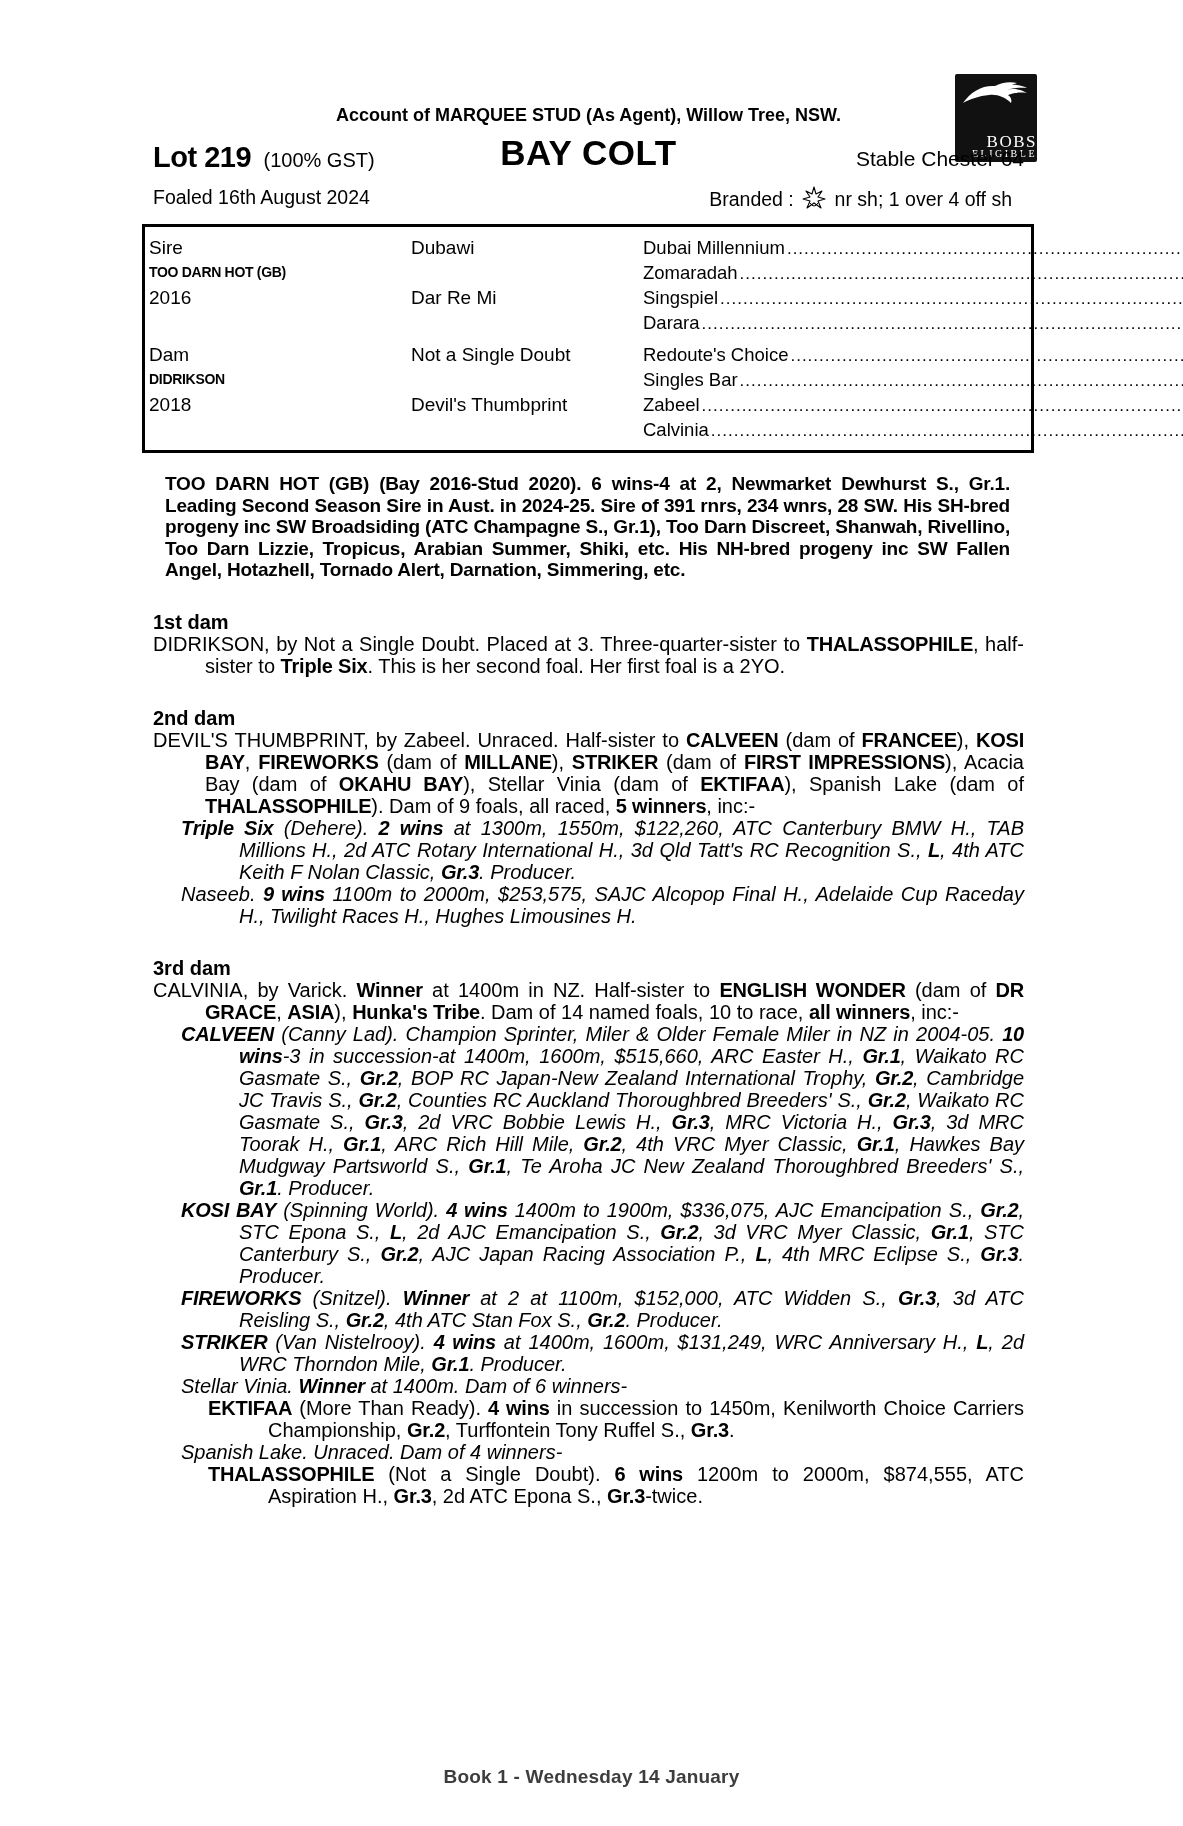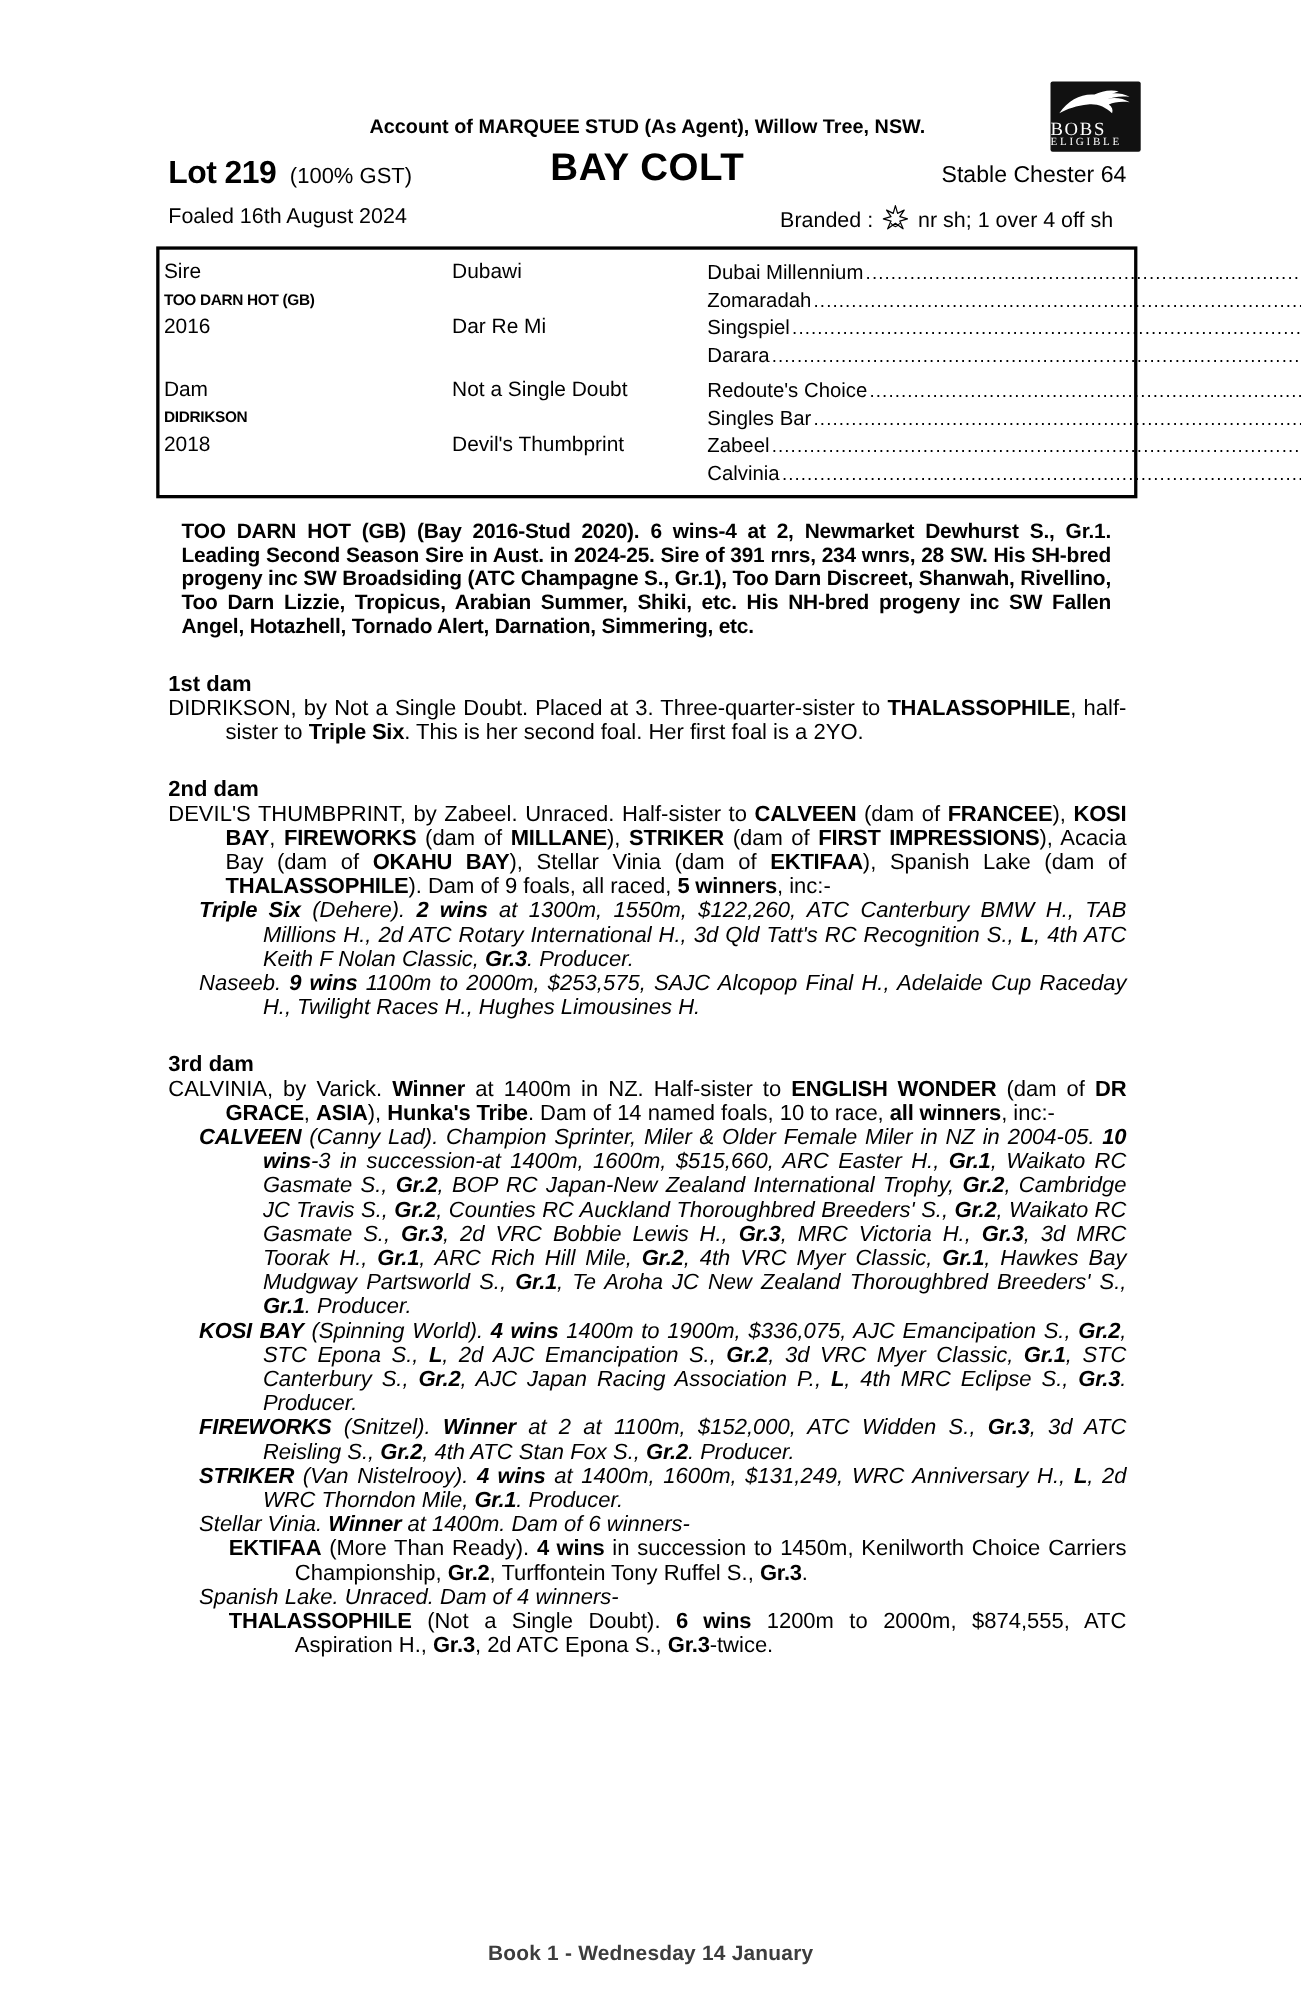--- a/index.html
+++ b/index.html
@@ -20,22 +20,22 @@
   .lot-number{font-weight:bold;font-size:29px;letter-spacing:-0.5px;}
   .lot-gst{font-size:20px;margin-left:8px;}
   .lot-center{position:absolute;left:50%;transform:translateX(-50%);bottom:3px;font-weight:bold;font-size:35px;letter-spacing:0.5px;white-space:nowrap;}
   .lot-right{position:absolute;right:0;bottom:5px;font-weight:normal;font-size:21px;white-space:nowrap;}
   .foal-row{position:relative;margin-top:10px;height:24px;font-size:19.5px;}
   .foaled{position:absolute;left:0;top:0;}
   .branded{position:absolute;right:12px;top:0;white-space:nowrap;}
   .brand-glyph{display:inline-block;vertical-align:-6px;margin:0 3px;}
 
   
-  .bobs{position:absolute;top:74px;right:146px;width:82px;height:64px;background:#111;border-radius:2px;
-        display:flex;flex-direction:column;align-items:flex-start;justify-content:flex-end;padding-bottom:4px;box-sizing:border-box;}
+  .bobs{position:absolute;top:74px;right:146px;width:82px;height:88px;background:#111;border-radius:2px;
+        display:flex;flex-direction:column;align-items:flex-end;justify-content:flex-end;padding-bottom:4px;box-sizing:border-box;}
   .bobs svg{position:absolute;top:5px;left:6px;}
   .bobs-word{font-family:"Liberation Serif", serif;color:#fff;font-size:17px;letter-spacing:1.5px;line-height:15px;}
   .bobs-sub{font-family:Liberation Serif, serif;color:#fff;font-size:10px;letter-spacing:2.5px;line-height:9px;}
 
   
   .ped-table{
     margin-top:14px;margin-left:-11px;width:892px;box-sizing:border-box;
     border:3px solid #000;background:#fff;padding:8px 14px 8px 4px;
   }
   .ped-block{display:grid;grid-template-columns:262px 232px 1fr;grid-auto-rows:25px;}

